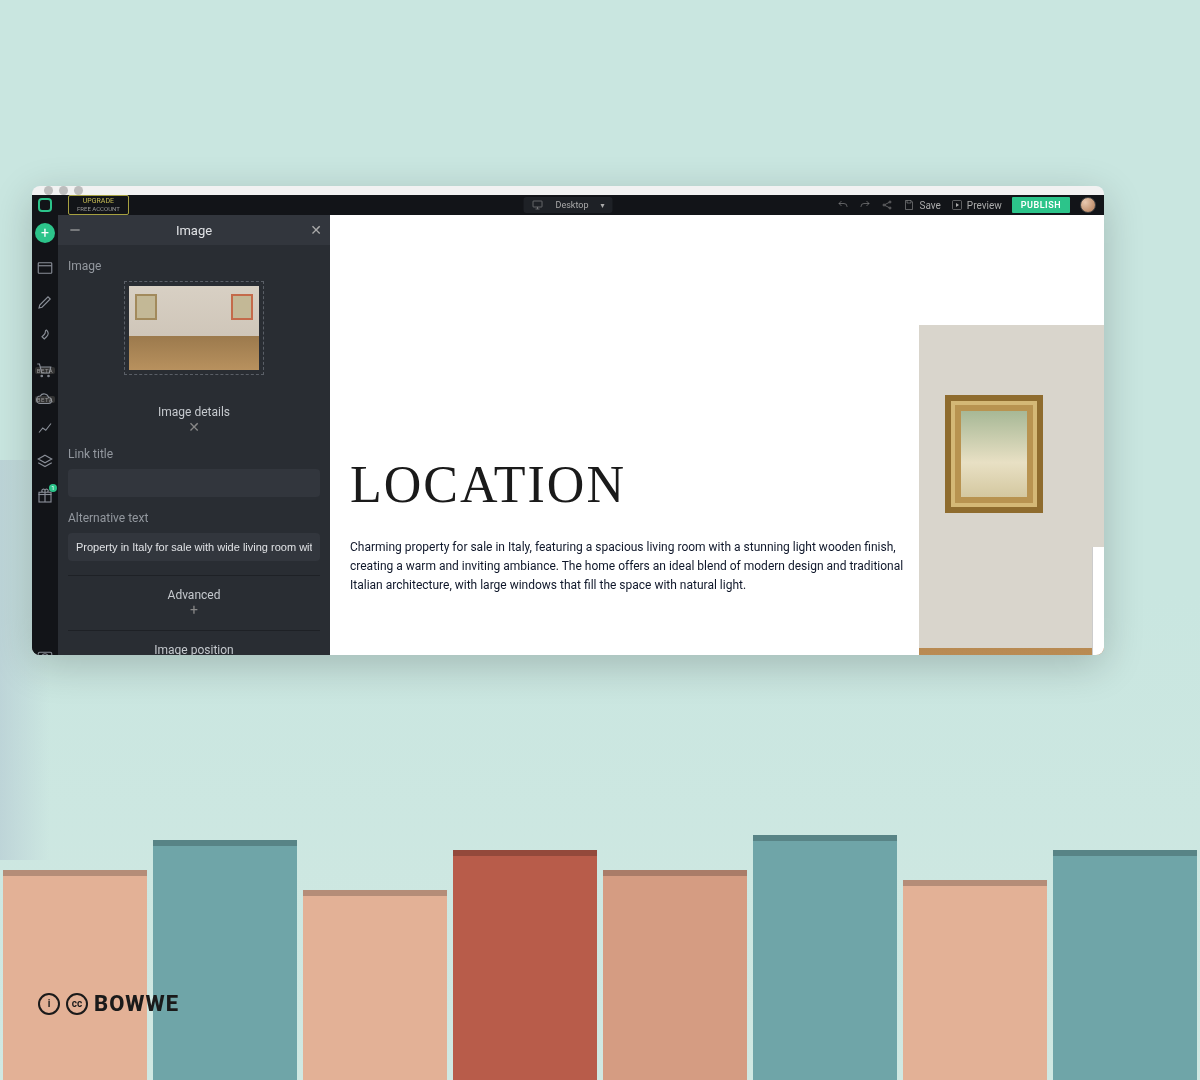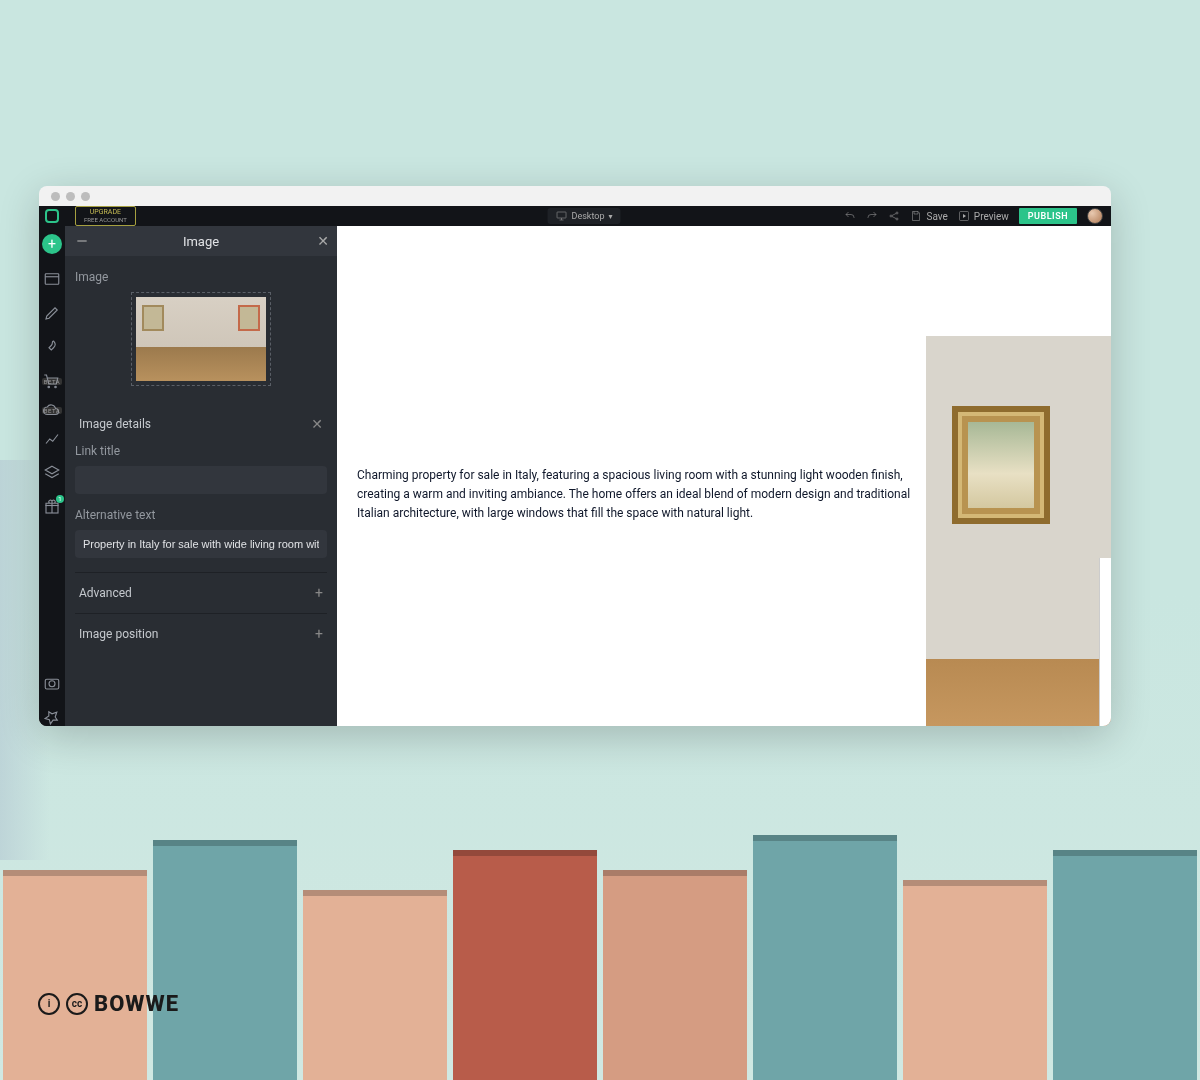--- a/index.html
+++ b/index.html
@@ -45,24 +45,24 @@
   .b8 { height: 230px; background: #6fa5a8; }
   .building::after {
     content: "";
     display: block;
     height: 6px;
     background: rgba(0,0,0,0.2);
   }
 
   .browser-window {
     position: absolute;
-    left: 39px;
+    left: 32px;
     top: 186px;
     width: 1072px;
-    height: 540px;
+    height: 469px;
     background: #f2f2f2;
     border-radius: 8px;
     overflow: hidden;
     box-shadow: 0 10px 40px rgba(0,0,0,0.2);
     display: flex;
     flex-direction: column;
   }
   .traffic {
     height: 20px;
     display: flex;
@@ -108,22 +108,21 @@
   .upgrade small { display: block; font-size: 6px; color: #999; }
   .view-switch {
     position: absolute;
     left: 50%;
     transform: translateX(-50%);
     background: #1e2126;
     border-radius: 3px;
     padding: 2px 8px;
     display: flex;
     align-items: center;
-    gap: 4px;
-    margin-left: 9px;
+    gap: 12px;
   }
   .topbar-right {
     position: absolute;
     right: 8px;
     display: flex;
     align-items: center;
     gap: 10px;
   }
   .tb-btn { color: #aaa; font-size: 10px; display: flex; align-items: center; gap: 4px; cursor: pointer; }
   .tb-icon { width: 12px; height: 12px; }
@@ -221,20 +220,21 @@
 
   .section {
     display: flex;
     align-items: center;
     justify-content: space-between;
     padding: 12px 4px;
     font-size: 12px;
     color: #c5c9ce;
     border-top: 1px solid #1e2126;
     cursor: pointer;
+    flex-direction: column;
   }
   .section.noborder { border-top: none; }
   .section .sicon { color: #888; font-size: 14px; }
 
   .field { margin-bottom: 14px; }
   .input {
     width: 100%;
     background: #32363d;
     border: none;
     border-radius: 4px;
@@ -498,20 +498,21 @@
           </div>
           <div class="section">
             <span>Image position</span>
             <span class="sicon">+</span>
           </div>
         </div>
       </div>
 
       <div class="canvas">
         <div class="canvas-content">
+          <h1 class="heading">LOCATION</h1>
           <p class="para">Charming property for sale in Italy, featuring a spacious living room with a stunning light wooden finish, creating a warm and inviting ambiance. The home offers an ideal blend of modern design and traditional Italian architecture, with large windows that fill the space with natural light.</p>
         </div>
         <div class="canvas-img">
           <div class="frame">
               <div class="frame-inner"></div>
             </div>
           <div class="door"></div>
         </div>
       </div>
     </div>

